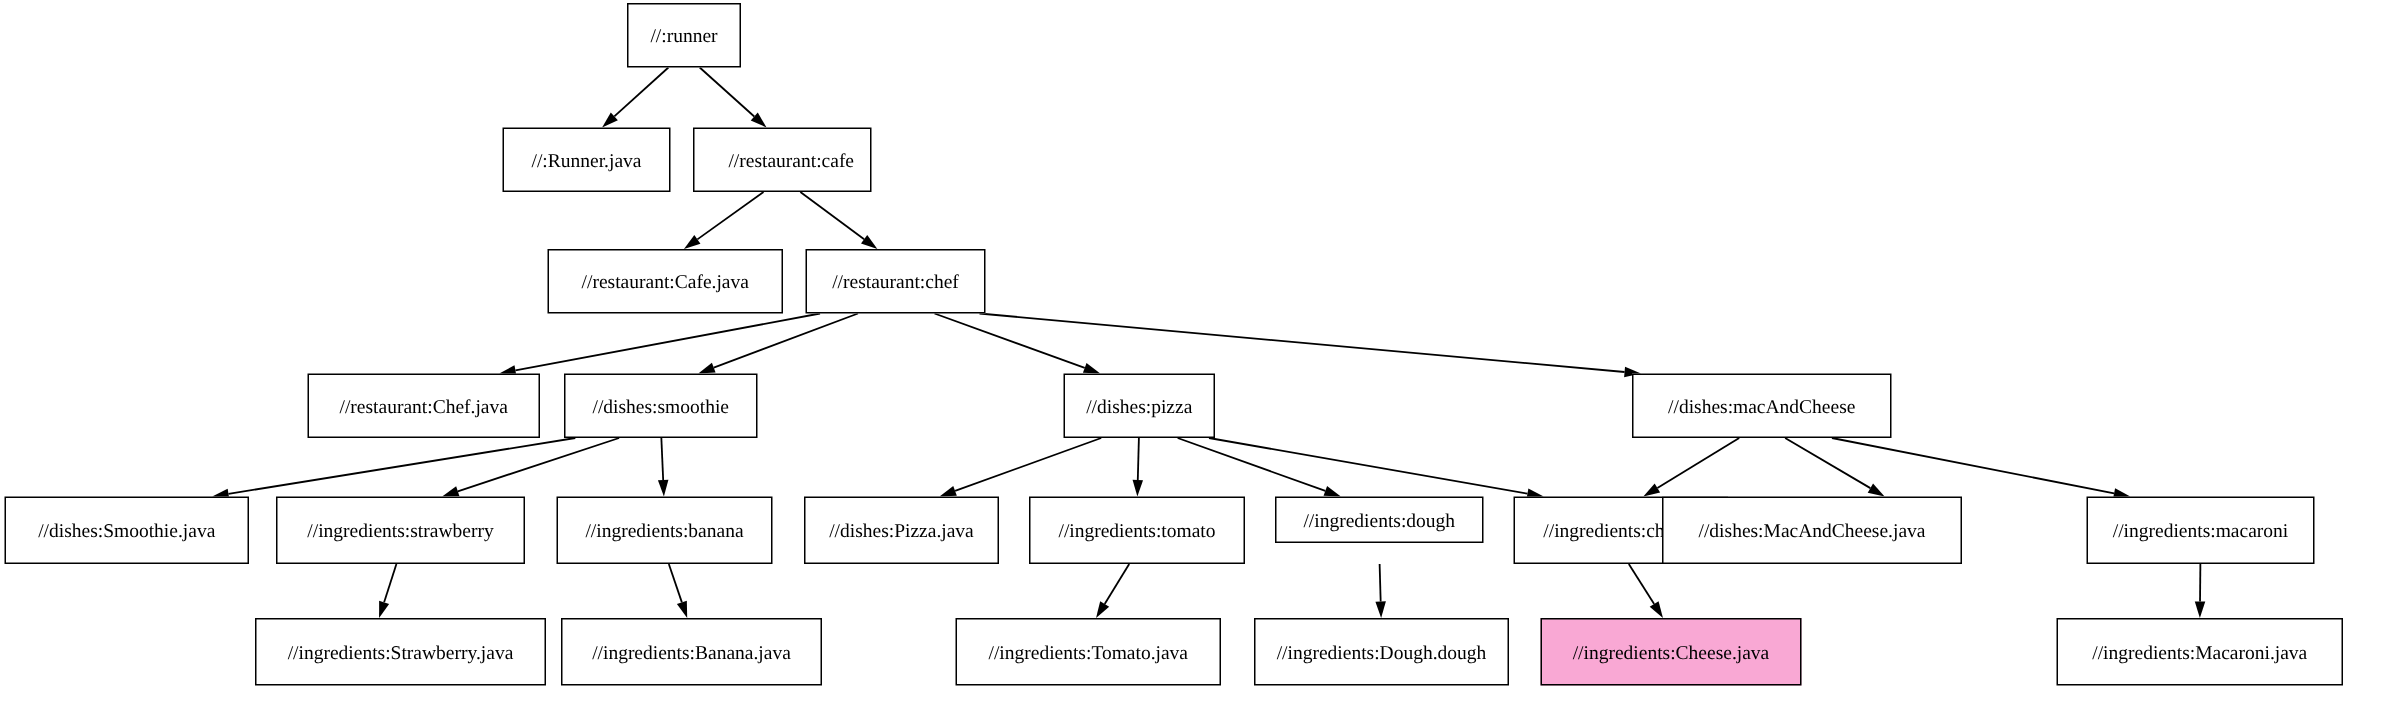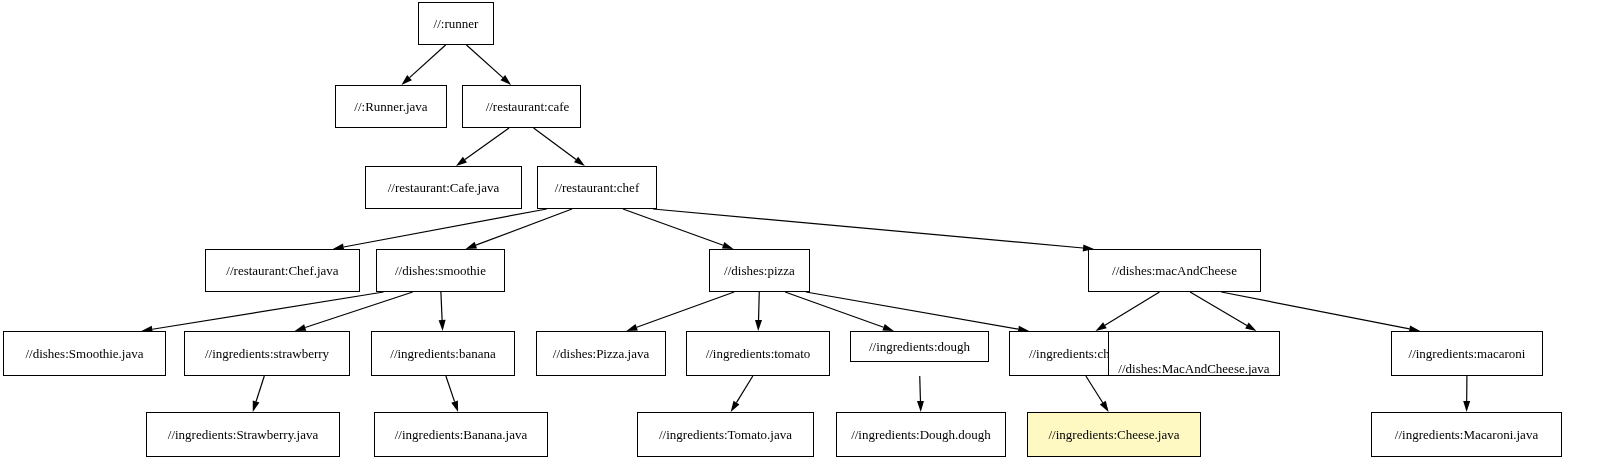--- a/index.html
+++ b/index.html
@@ -138,38 +138,38 @@
       </div>
       <div class="node" style="left: 686px; top: 331px; width: 144px; height: 45px; border-color: rgb(0, 0, 0); background: rgb(255, 255, 255); text-align: right;">
         <span class="node-label">//ingredients:tomato</span>
       </div>
       <div class="node" style="left: 850px; top: 331px; width: 139px; height: 31px; border-color: rgb(0, 0, 0); background: rgb(255, 255, 255);">
         <span class="node-label">//ingredients:dough</span>
       </div>
       <div class="node" style="left: 1009px; top: 331px; width: 143px; height: 45px; border-color: rgb(0, 0, 0); background: rgb(255, 255, 255);">
         <span class="node-label">//ingredients:cheese</span>
       </div>
-      <div class="node" style="left: 1108px; top: 331px; width: 172px; height: 45px; border-color: rgb(0, 0, 0); background: rgb(255, 255, 255); align-items: flex-end;">
+      <div class="node" style="left: 1108px; top: 331px; width: 200px; height: 45px; border-color: rgb(0, 0, 0); background: rgb(255, 255, 255);">
         <span class="node-label">//dishes:MacAndCheese.java</span>
       </div>
       <div class="node" style="left: 1391px; top: 331px; width: 152px; height: 45px; border-color: rgb(0, 0, 0); background: rgb(255, 255, 255);">
         <span class="node-label">//ingredients:macaroni</span>
       </div>
-      <div class="node" style="left: 146px; top: 412px; width: 194px; height: 45px; border-color: rgb(0, 0, 0); background: rgb(255, 255, 255);">
+      <div class="node" style="left: 170px; top: 412px; width: 194px; height: 45px; border-color: rgb(0, 0, 0); background: rgb(255, 255, 255);">
         <span class="node-label">//ingredients:Strawberry.java</span>
       </div>
       <div class="node" style="left: 374px; top: 412px; width: 174px; height: 45px; border-color: rgb(0, 0, 0); background: rgb(255, 255, 255);">
         <span class="node-label">//ingredients:Banana.java</span>
       </div>
       <div class="node" style="left: 637px; top: 412px; width: 177px; height: 45px; border-color: rgb(0, 0, 0); background: rgb(255, 255, 255);">
         <span class="node-label">//ingredients:Tomato.java</span>
       </div>
       <div class="node" style="left: 836px; top: 412px; width: 170px; height: 45px; border-color: rgb(0, 0, 0); background: rgb(255, 255, 255);">
         <span class="node-label">//ingredients:Dough.dough</span>
       </div>
-      <div class="node" style="left: 1027px; top: 412px; width: 174px; height: 45px; border-color: rgb(0, 0, 0); background: #fef9c3;">
+      <div class="node" style="left: 1027px; top: 412px; width: 174px; height: 45px; border-color: rgb(0, 0, 0); background: #f9a8d4;">
         <span class="node-label">//ingredients:Cheese.java</span>
       </div>
       <div class="node" style="left: 1371px; top: 412px; width: 191px; height: 45px; border-color: rgb(0, 0, 0); background: rgb(255, 255, 255);">
         <span class="node-label">//ingredients:Macaroni.java</span>
       </div>
     </div>
 </div>
 
 </body></html>

